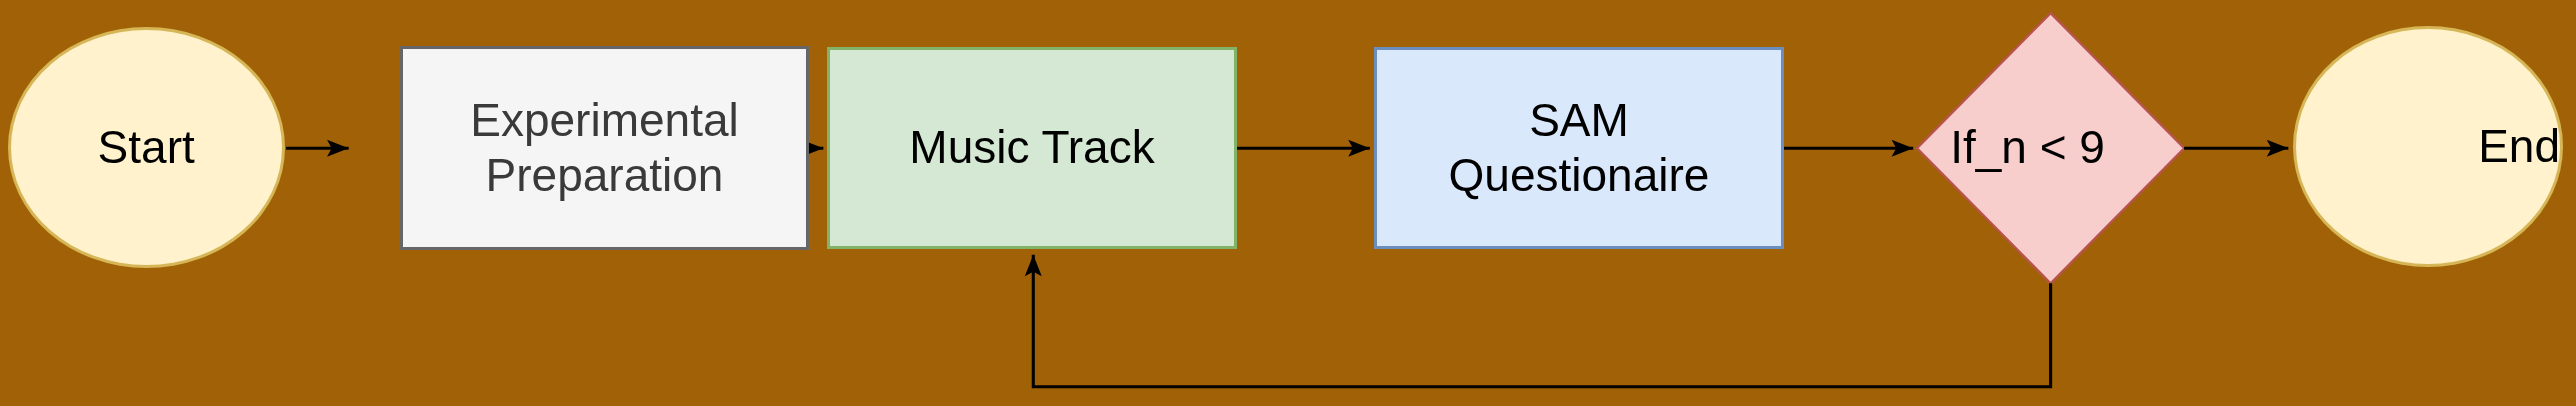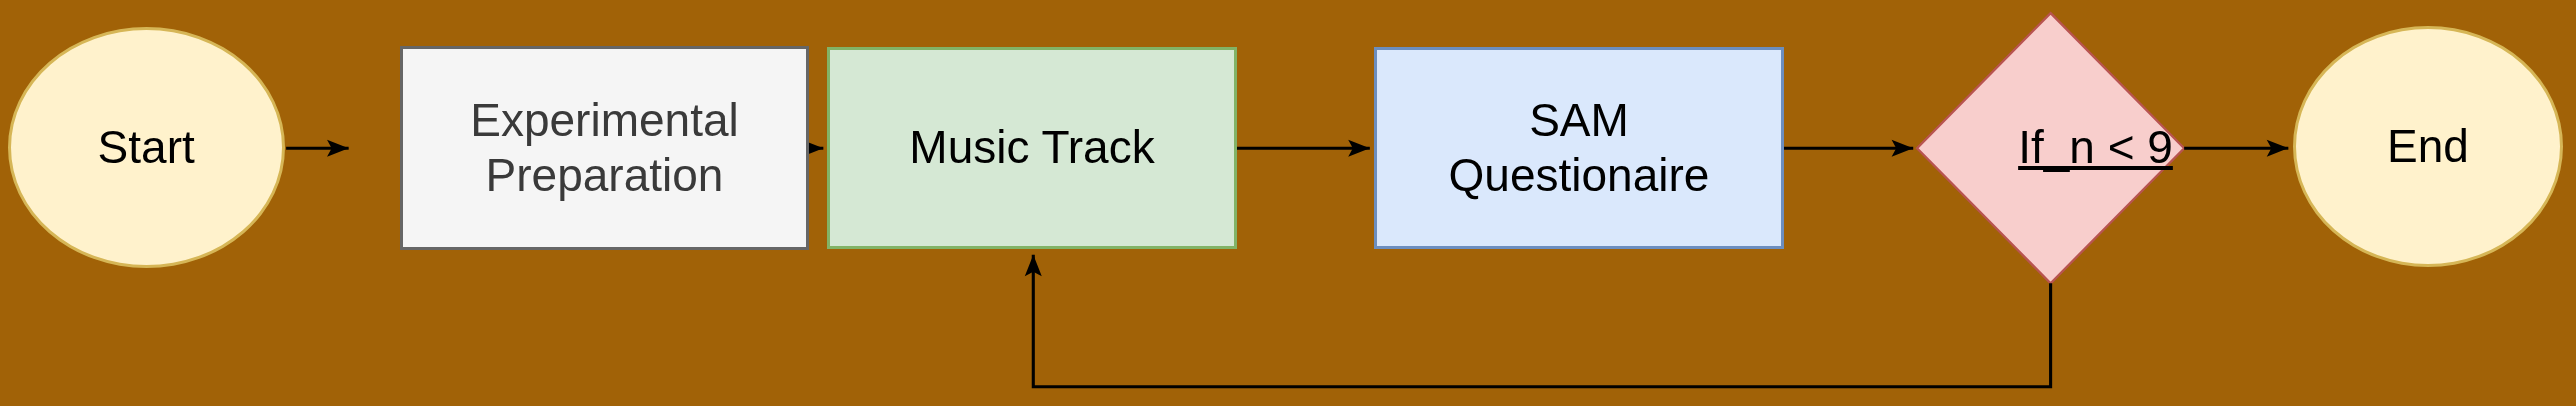--- a/index.html
+++ b/index.html
@@ -50,22 +50,22 @@
   .proc-blue  { background: #DAE8FC; border-color: #6C8EBF; }
   .diamond-label {
     background: transparent;
     border: none;
   }
   
   .n-start    { left: 7.7px;   top: 27px; width: 277px; height: 241px; }
   .n-prep     { left: 352px;  top: 46px; width: 409px; height: 204px; }
   .n-music    { left: 827px; top: 47px; width: 410px; height: 202px; justify-content: center; }
   .n-sam      { left: 1374px; top: 47px; width: 410px; height: 202px; }
-  .n-decision { left: 1962px; top: 13px; width: 267px; height: 270px; text-decoration: underline; }
-  .n-end      { left: 2293px; top: 26px; width: 270px; height: 241px; }
+  .n-decision { left: 1894px; top: 13px; width: 267px; height: 270px; }
+  .n-end      { left: 2293px; top: 26px; width: 270px; height: 241px; justify-content: flex-end; }
 </style>
 </head>
 <body>
 
 <div class="canvas">
 
   <svg class="edges-svg" viewBox="0 0 3334 526" xmlns="http://www.w3.org/2000/svg">
     <defs>
       <marker id="arrow" viewBox="0 0 30 24" refX="29" refY="12" markerWidth="30" markerHeight="24" markerUnits="userSpaceOnUse" orient="auto">
         <path d="M1,1 L29,12 L1,23 L7,12 Z" fill="#000000"></path>

